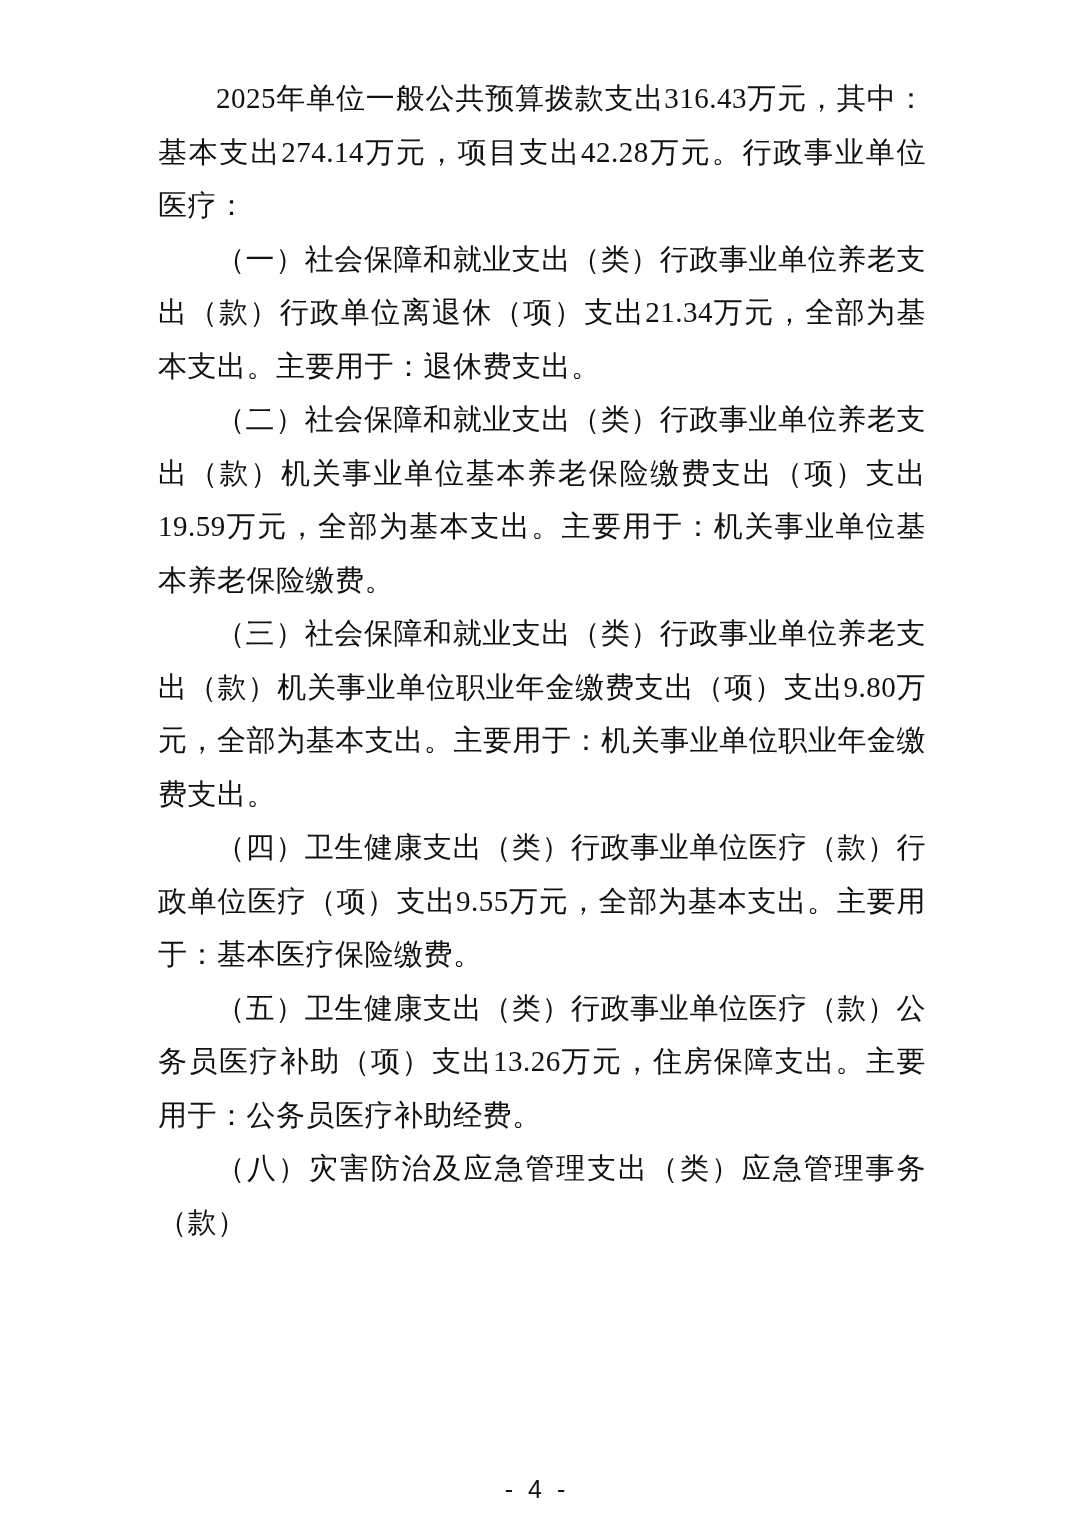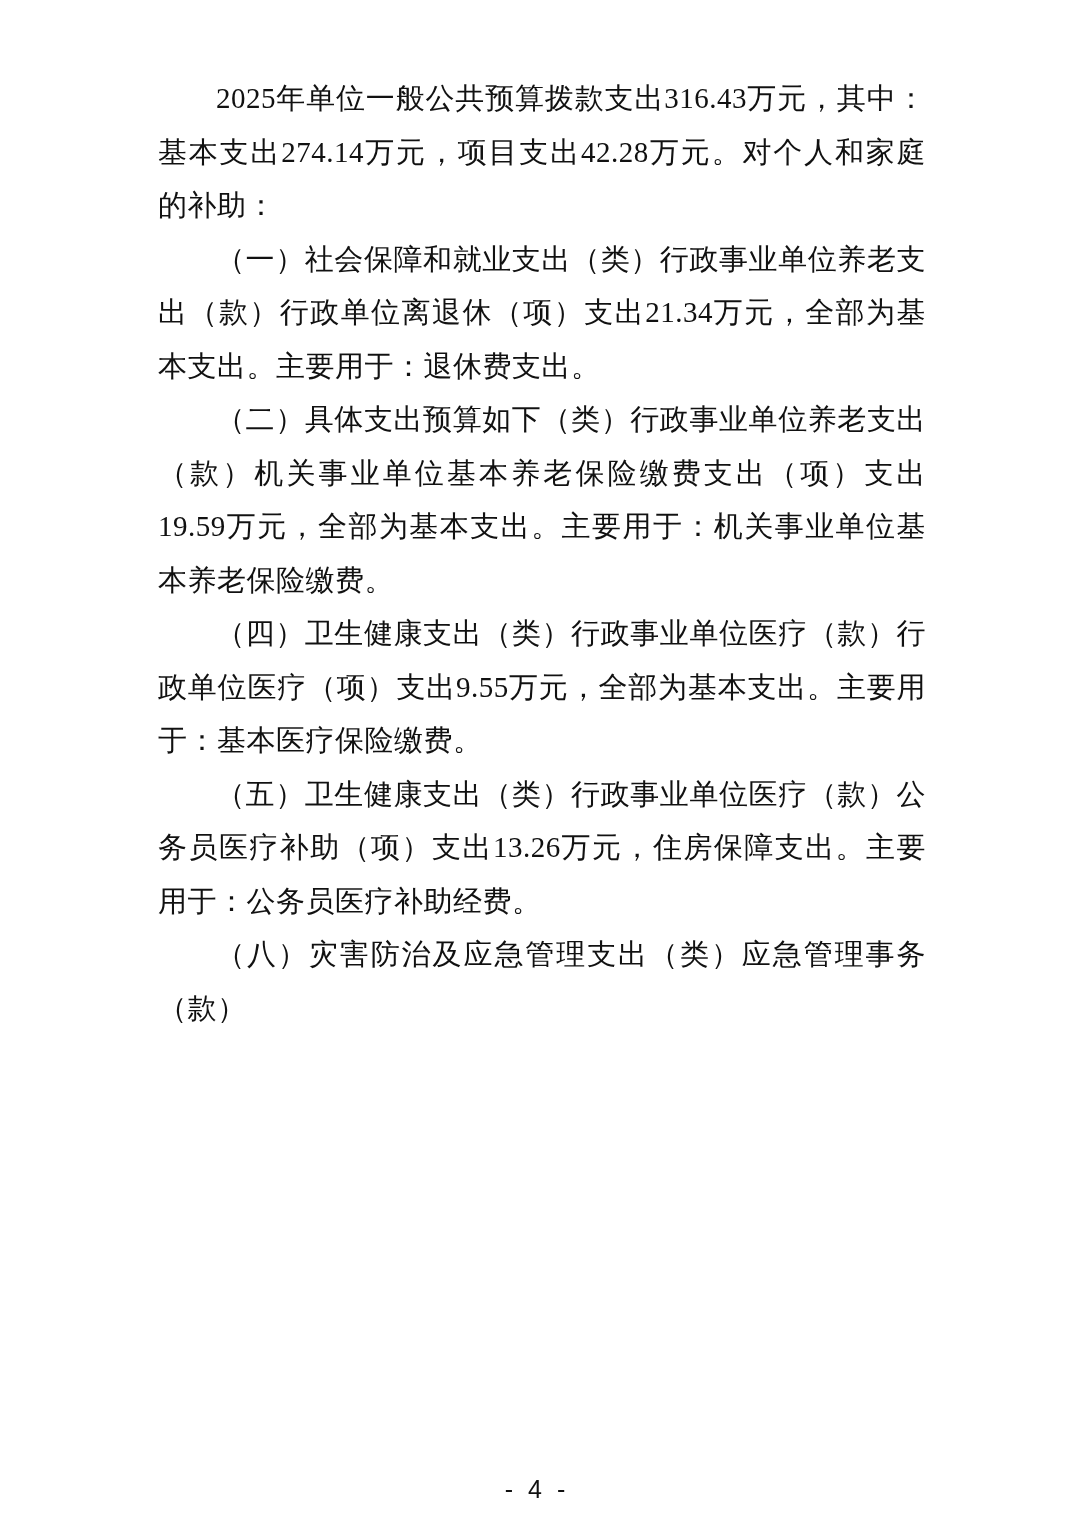--- a/index.html
+++ b/index.html
@@ -44,21 +44,22 @@
     letter-spacing: 4px;
     color: #111111;
     font-family: "Liberation Sans", "DejaVu Sans", sans-serif;
   }
 </style>
 </head>
 <body>
 
 <div class="page">
   <div class="text-block">
-    <p class="para">2025年单位一般公共预算拨款支出316.43万元，其中：基本支出274.14万元，项目支出42.28万元。对个人和家庭的补助：</p>
+    <p class="para">2025年单位一般公共预算拨款支出316.43万元，其中：基本支出274.14万元，项目支出42.28万元。行政事业单位医疗：</p>
     <p class="para">（一）社会保障和就业支出（类）行政事业单位养老支出（款）行政单位离退休（项）支出21.34万元，全部为基本支出。主要用于：退休费支出。</p>
-    <p class="para">（二）具体支出预算如下（类）行政事业单位养老支出（款）机关事业单位基本养老保险缴费支出（项）支出19.59万元，全部为基本支出。主要用于：机关事业单位基本养老保险缴费。</p>
+    <p class="para">（二）社会保障和就业支出（类）行政事业单位养老支出（款）机关事业单位基本养老保险缴费支出（项）支出19.59万元，全部为基本支出。主要用于：机关事业单位基本养老保险缴费。</p>
+    <p class="para">（三）社会保障和就业支出（类）行政事业单位养老支出（款）机关事业单位职业年金缴费支出（项）支出9.80万元，全部为基本支出。主要用于：机关事业单位职业年金缴费支出。</p>
     <p class="para">（四）卫生健康支出（类）行政事业单位医疗（款）行政单位医疗（项）支出9.55万元，全部为基本支出。主要用于：基本医疗保险缴费。</p>
     <p class="para">（五）卫生健康支出（类）行政事业单位医疗（款）公务员医疗补助（项）支出13.26万元，住房保障支出。主要用于：公务员医疗补助经费。</p>
     <p class="para">（八）灾害防治及应急管理支出（类）应急管理事务（款）</p>
   </div>
   <div class="page-number">- 4 -</div>
 </div>
 
 </body></html>

